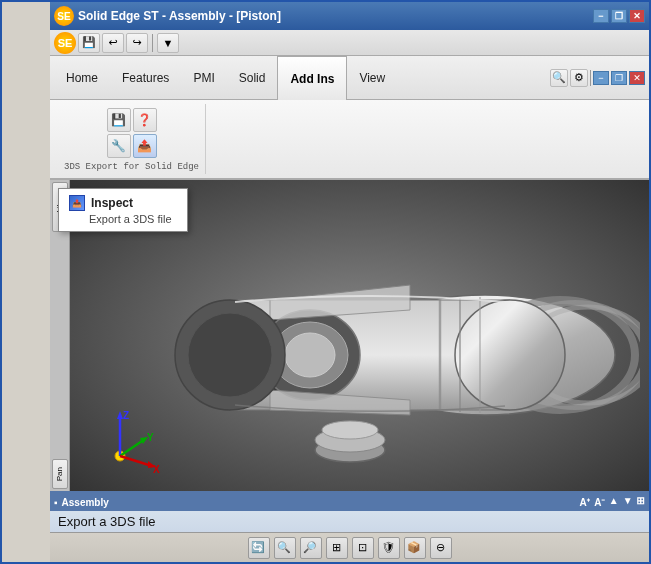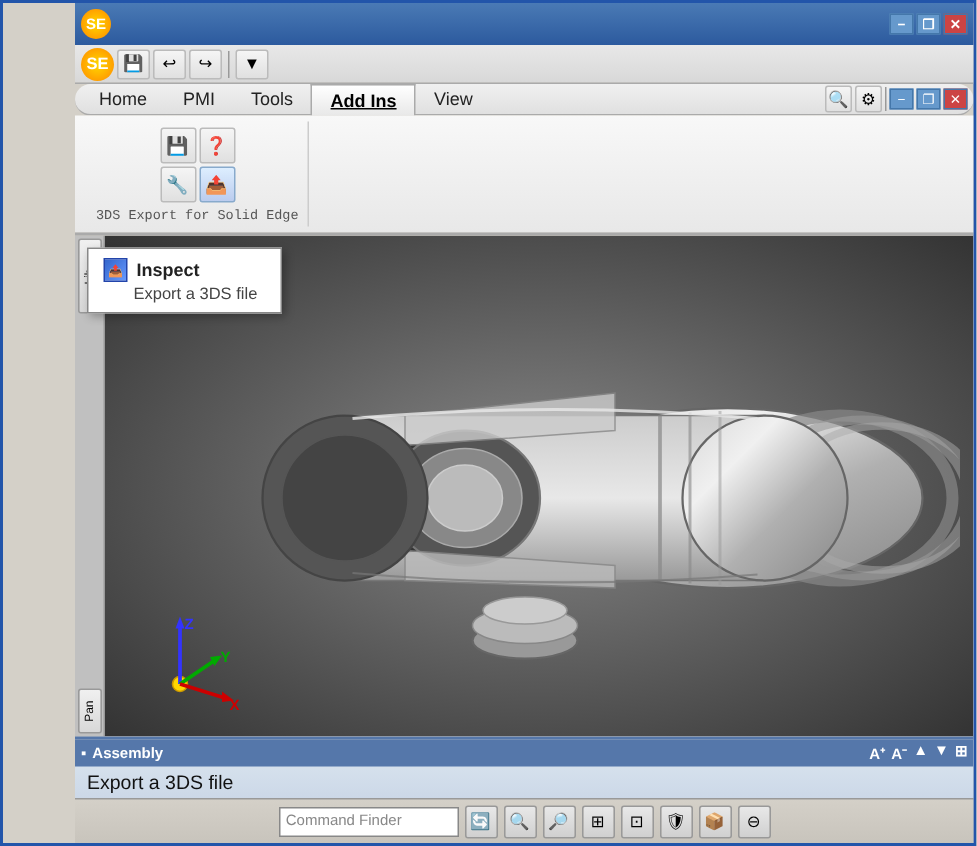--- a/index.html
+++ b/index.html
@@ -54,43 +54,41 @@
       border: 1px solid #bbb;
       border-radius: 2px;
       display: flex; align-items: center; justify-content: center;
       font-size: 11px;
       cursor: pointer;
     }
 
     
     .menu-bar {
       background: linear-gradient(to bottom, #f0f0f0, #e0e0e0);
-      height: 21px;
+      height: 44px;
       display: flex;
       align-items: stretch;
       border-bottom: 1px solid #aaa;
       padding: 0 4px;
-      border-radius: 13px;
     }
     .menu-item {
       padding: 0 12px;
       display: flex;
       align-items: center;
       font-size: 12px;
       cursor: pointer;
       color: #222;
     }
     .menu-item.active {
       background: linear-gradient(to bottom, #ffffff, #e8e8e8);
       border: 1px solid #aaa;
       border-bottom: none;
       margin-bottom: -1px;
       color: #000;
       font-weight: bold;
-      text-decoration: underline;
     }
 
     
     .ribbon {
       background: linear-gradient(to bottom, #f8f8f8, #e8e8e8);
       height: 80px;
       border-bottom: 2px solid #aaa;
       display: flex;
       align-items: center;
       padding: 4px 8px;
@@ -249,41 +247,43 @@
     }
   </style>
 </head>
 <body>
 
 <div class="app-window">
 
   <div class="title-bar">
     <div class="title-bar-left">
       <div class="title-logo">SE</div>
+      <span class="title-text">Solid Edge ST - Assembly - [Piston]</span>
     </div>
     <div class="title-bar-controls">
       <div class="title-btn">−</div>
       <div class="title-btn">❐</div>
       <div class="title-btn close">✕</div>
     </div>
   </div>
 
   <div class="quick-access">
     <div class="title-logo" style="width:22px;height:22px;font-size:11px;">SE</div>
     <div class="qa-btn">💾</div>
     <div class="qa-btn">↩</div>
     <div class="qa-btn">↪</div>
     <div style="width:1px;height:18px;background:#999;margin:0 2px;"></div>
     <div class="qa-btn">▼</div>
   </div>
 
   <div class="menu-bar">
     <div class="menu-item">Home</div>
+    <div class="menu-item">Features</div>
     <div class="menu-item">PMI</div>
-    <div class="menu-item">Tools</div>
+    <div class="menu-item">Solid</div>
     <div class="menu-item active">Add Ins</div>
     <div class="menu-item">View</div>
     <div style="margin-left:auto;display:flex;align-items:center;gap:2px;">
       <div class="qa-btn" style="width:18px;height:18px;">🔍</div>
       <div class="qa-btn" style="width:18px;height:18px;">⚙</div>
       <div style="width:1px;height:16px;background:#999;"></div>
       <div class="title-btn" style="font-size:9px;">−</div>
       <div class="title-btn" style="font-size:9px;">❐</div>
       <div class="title-btn close" style="font-size:9px;">✕</div>
     </div>
@@ -412,23 +412,20 @@
         <span style="cursor:pointer;">A⁻</span>
         <span style="cursor:pointer;">▲</span>
         <span style="cursor:pointer;">▼</span>
         <span style="cursor:pointer;">⊞</span>
       </div>
     </div>
     <div style="padding:3px 8px;font-size:13px;color:#111;">Export a 3DS file</div>
   </div>
 
   <div class="status-bar">
-    <div class="cmd-finder">
-      <span style="color:#888;font-size:10px;">Command Finder</span>
-    </div>
     <div class="status-btn">🔄</div>
     <div class="status-btn">🔍</div>
     <div class="status-btn">🔎</div>
     <div class="status-btn">⊞</div>
     <div class="status-btn">⊡</div>
     <div class="status-btn">🛡</div>
     <div class="status-btn">📦</div>
     <div class="status-btn">⊖</div>
   </div>
 </div>

